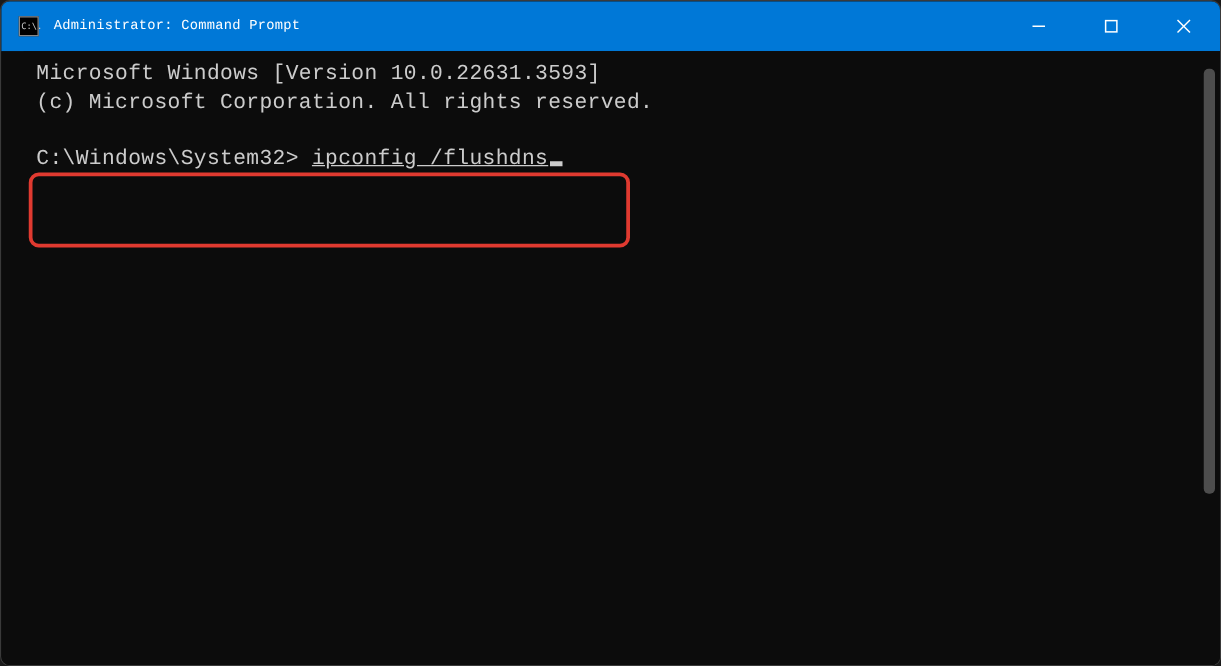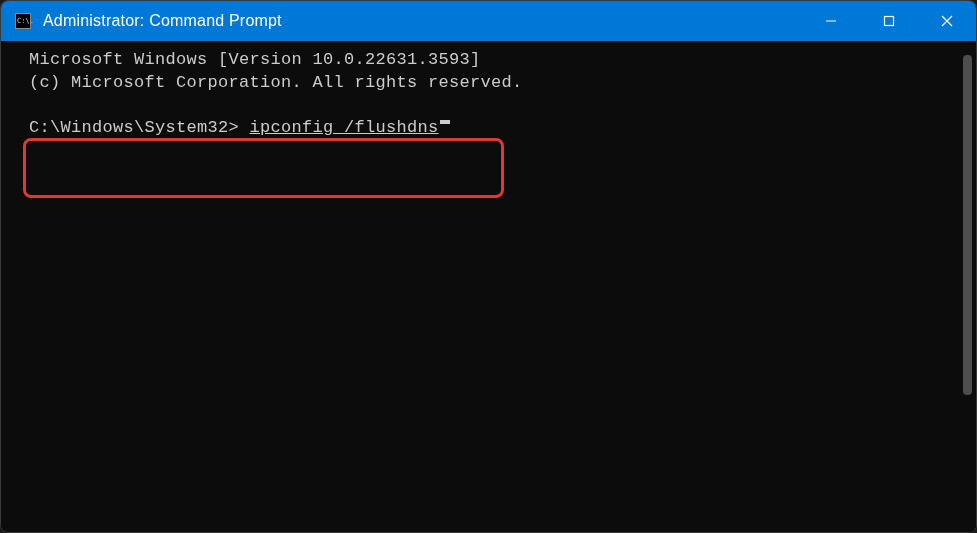--- a/index.html
+++ b/index.html
@@ -40,23 +40,24 @@
       display: flex;
       align-items: center;
       justify-content: flex-start;
       padding-left: 1px;
       font-size: 7px;
       font-family: Consolas, monospace;
       color: #ccc;
       line-height: 1;
     }
     .title-text {
-      font-size: 16px;
+      font-size: 11px;
       flex: 1;
       letter-spacing: 0.2px;
+      font-family: Liberation Mono, monospace;
     }
     .window-controls {
       display: flex;
       height: 100%;
     }
     .win-btn {
       width: 58px;
       height: 40px;
       display: flex;
       align-items: center;
@@ -88,21 +89,21 @@
       left: 4px;
       top: 97px;
       width: 481px;
       height: 60px;
       border: 3px solid #e03a30;
       border-radius: 8px;
       pointer-events: none;
     }
     .cmdrow {
       display: flex;
-      align-items: flex-start;
+      align-items: center;
       margin-top: 22px;
     }
     .cmdrow .prompt { white-space: pre; }
     .cmdrow .cmd { white-space: pre; text-decoration: underline; }
     .cursor {
       display: inline-block;
       width: 10px;
       height: 4px;
       background: #cccccc;
       margin-left: 1px;

